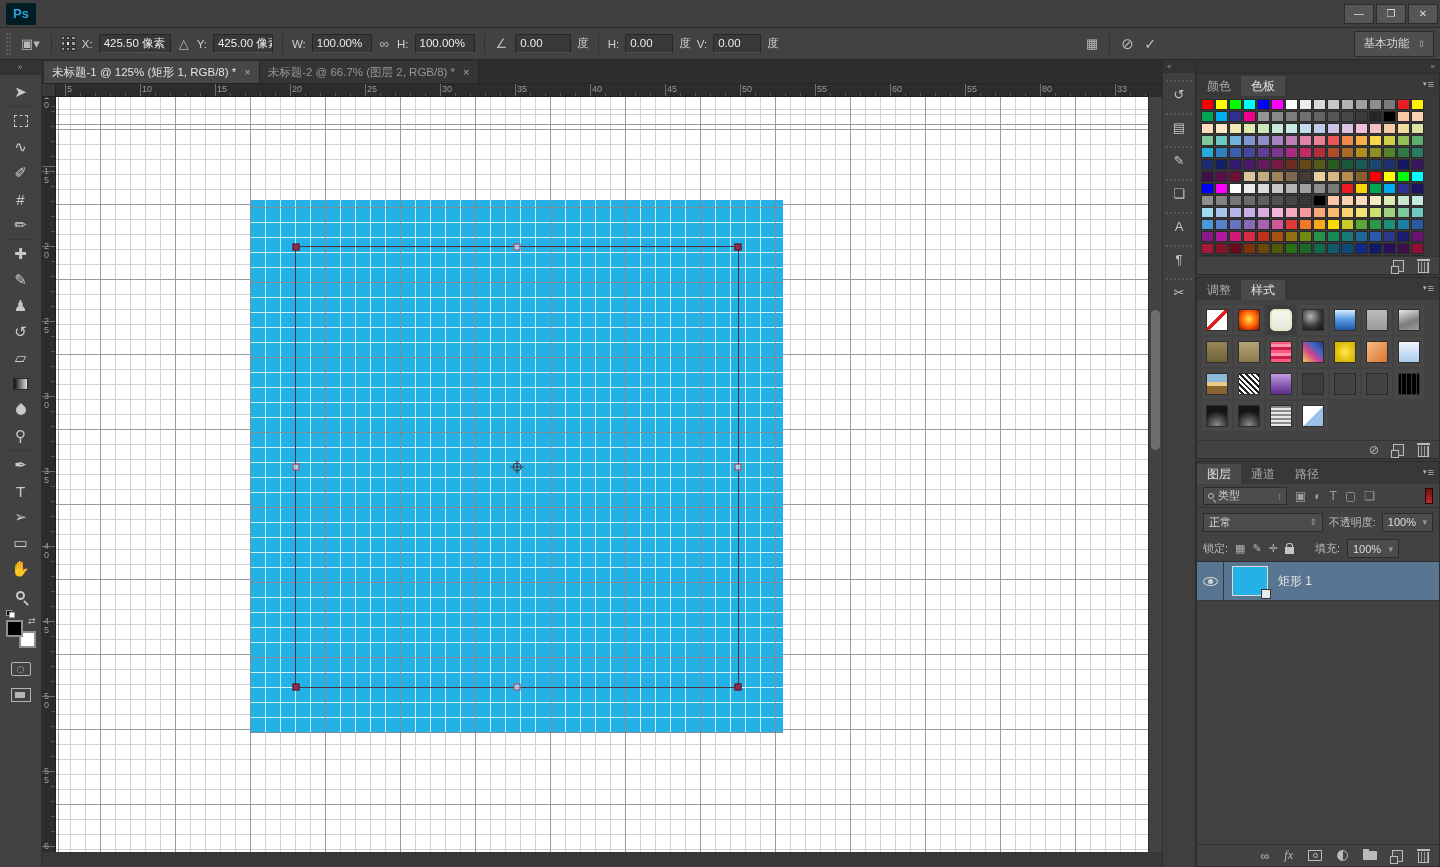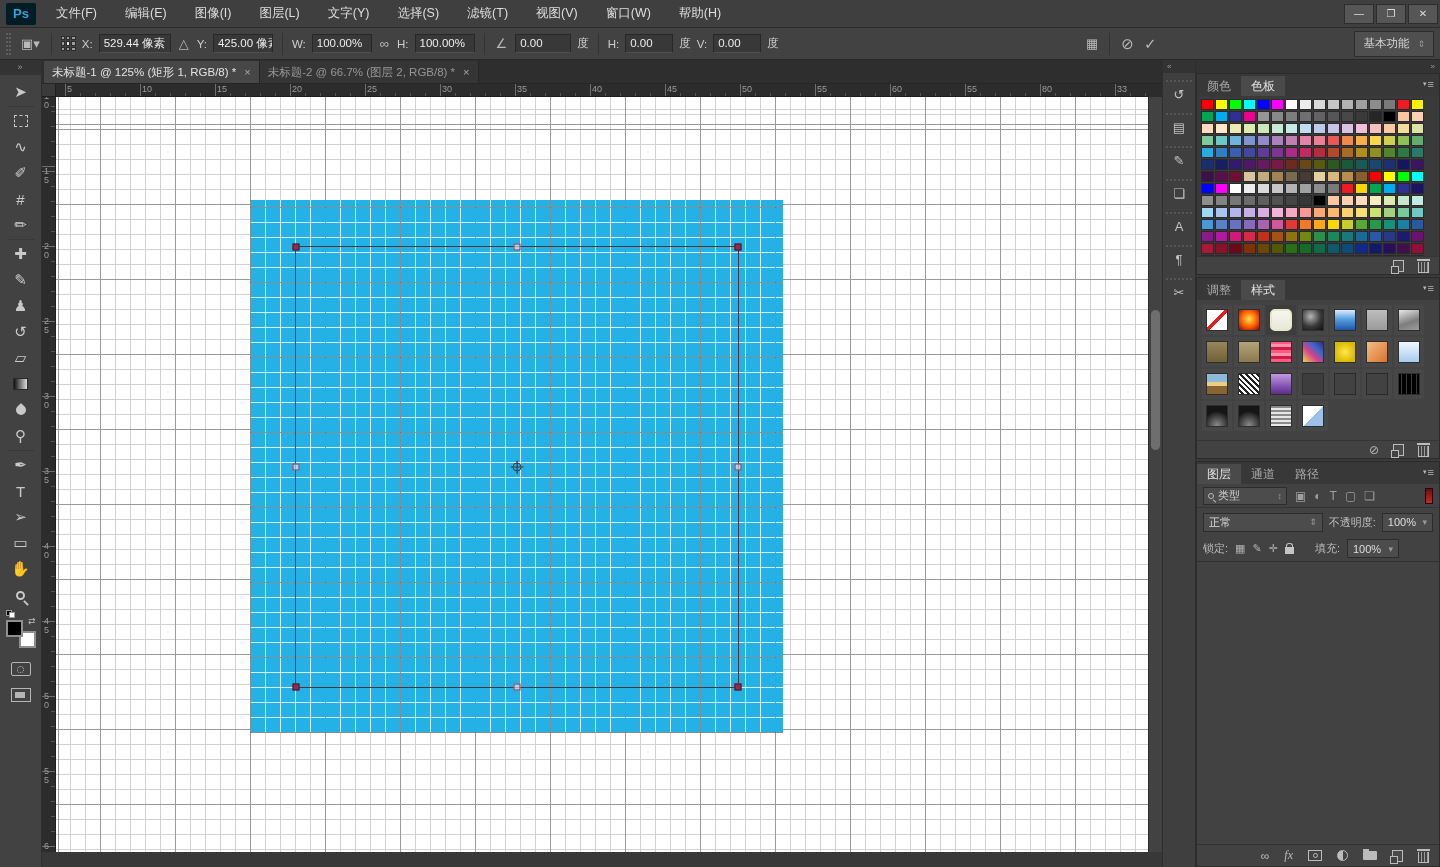--- a/index.html
+++ b/index.html
@@ -171,32 +171,20 @@
   .lk { width:9px; height:7px; background:#c5c5c5; position:relative; margin-top:4px; }
   .lk::before { content:""; position:absolute; left:1px; top:-4px; width:5px; height:4px; border:1.5px solid #c5c5c5; border-bottom:none; border-radius:3px 3px 0 0; }
 </style>
 </head>
 <body>
 
 <div class="app">
 
   <div class="titlebar">
     <div class="ps-logo">Ps</div>
-    <div class="menus" id="menus">
-        <div class="menu-item">文件(F)</div>
-        <div class="menu-item">编辑(E)</div>
-        <div class="menu-item">图像(I)</div>
-        <div class="menu-item">图层(L)</div>
-        <div class="menu-item">文字(Y)</div>
-        <div class="menu-item">选择(S)</div>
-        <div class="menu-item">滤镜(T)</div>
-        <div class="menu-item">视图(V)</div>
-        <div class="menu-item">窗口(W)</div>
-        <div class="menu-item">帮助(H)</div>
-      </div>
     <div class="win-controls">
       <div class="win-btn">—</div>
       <div class="win-btn">❐</div>
       <div class="win-btn">✕</div>
     </div>
   </div>
 
   <div class="optionsbar">
     <div class="obar-grip"></div>
     <span class="opt-icon">▣▾</span>
@@ -206,21 +194,21 @@
         <i></i>
         <i></i>
         <i></i>
         <i class="c"></i>
         <i></i>
         <i></i>
         <i></i>
         <i></i>
     </div>
     <span class="f-label">X:</span>
-    <div class="f-box" style="width:72px">529.44 像素</div>
+    <div class="f-box" style="width:72px">425.50 像素</div>
     <span class="opt-icon">△</span>
     <span class="f-label">Y:</span>
     <div class="f-box" style="width:60px">425.00 像素</div>
     <div class="f-sep"></div>
     <span class="f-label">W:</span>
     <div class="f-box" style="width:60px">100.00%</div>
     <span class="opt-icon">∞</span>
     <span class="f-label">H:</span>
     <div class="f-box" style="width:60px">100.00%</div>
     <div class="f-sep"></div>
@@ -778,20 +766,30 @@
           <span class="lock-ic">✎</span>
           <span class="lock-ic">✛</span>
           <span class="lk"></span>
           <span class="lbl" style="margin-left:14px">填充:</span>
           <div class="dd" style="width:52px">
             <span>100%</span>
             <span class="arr">▾</span>
           </div>
         </div>
         <div class="layer-list" id="layerList">
+            <div class="layer-row selected">
+              <div class="eye-cell">
+                <span class="eye"></span>
+              </div>
+              <div class="thumb-wrap">
+                <div class="thumb" style="background: rgb(36, 178, 230);"></div>
+                <div class="vbadge"></div>
+              </div>
+              <span class="layer-name">矩形 1</span>
+            </div>
           </div>
         <div class="layers-spacer"></div>
         <div class="lfoot">
           <span class="link-ic">∞</span>
           <span class="fx-ic">fx</span>
           <div class="mask-ic">
               <i></i>
             </div>
           <div class="adj-ic"></div>
           <div class="folder-ic"></div>

